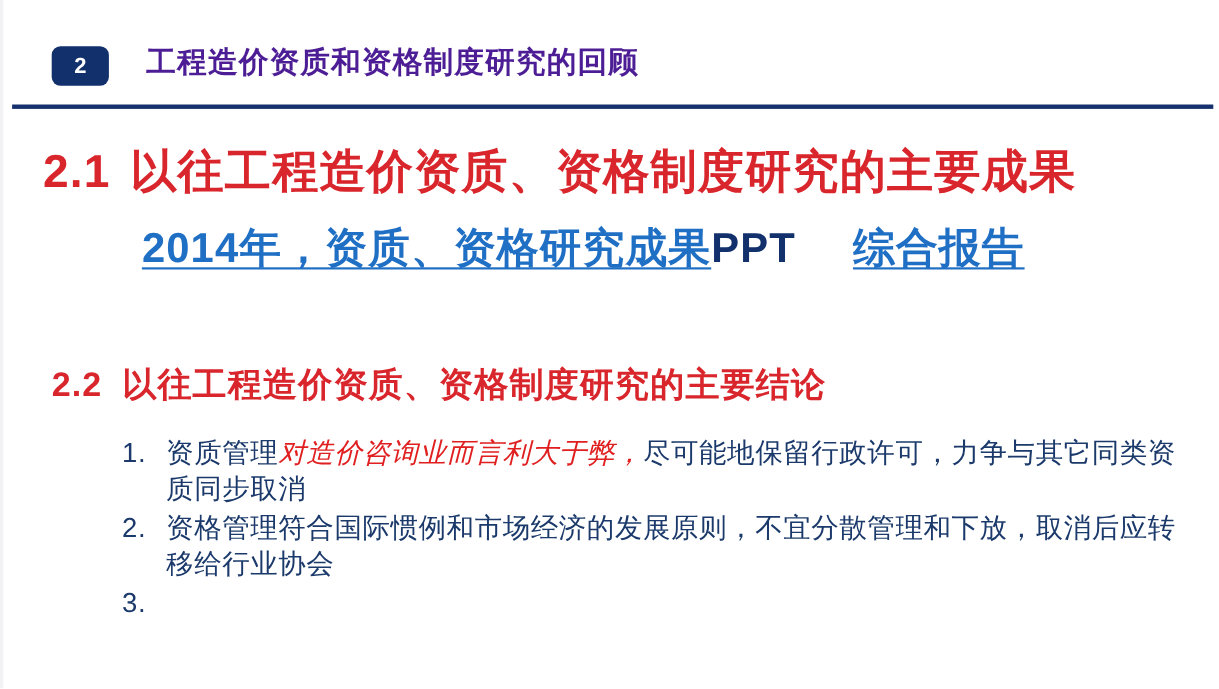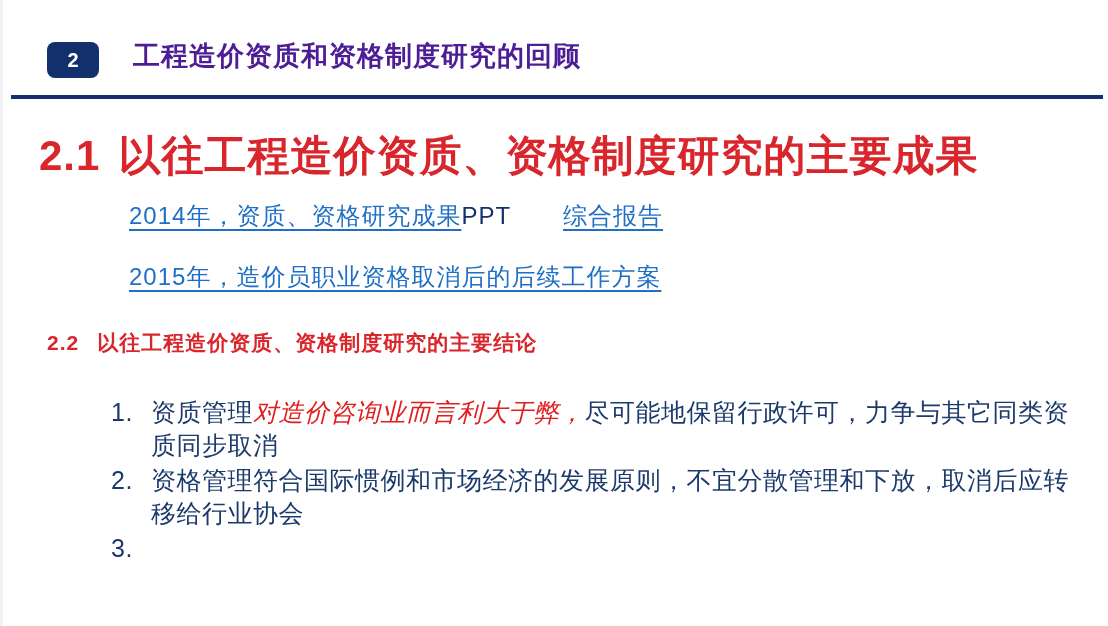--- a/index.html
+++ b/index.html
@@ -71,31 +71,31 @@
   #sec-21 {
     left: 36px;
     top: 128px;
     font-size: 42px;
     letter-spacing: 1px;
   }
   #sec-21 .num { margin-right: 18px; }
   #sec-22 {
     left: 44px;
     top: 329px;
-    font-size: 21px;
+    font-size: 31px;
     letter-spacing: 1px;
   }
   #sec-22 .num { margin-right: 18px; }
 
   
   .link-row {
     position: absolute;
     white-space: nowrap;
-    font-weight: normal;
-    font-size: 24px;
+    font-weight: bold;
+    font-size: 38px;
     letter-spacing: 1px;
   }
   #link-row-1 { left: 126px; top: 200px; }
   #link-row-2 { left: 126px; top: 261px; }
 
   .link-blue {
     color: #1f6fc4;
     text-decoration: underline;
     text-underline-offset: 5px;
     text-decoration-thickness: 2px;
@@ -157,23 +157,20 @@
   </div>
 
   <div id="sec-21" class="section-heading">
     <span class="num">2.1</span><span>以往工程造价资质、资格制度研究的主要成果</span>
   </div>
 
   <div id="link-row-1" class="link-row">
     <span class="link-blue">2014年，资质、资格研究成果</span><span class="link-navy-plain">PPT</span><span class="link-gap"></span><span class="link-blue">综合报告</span>
   </div>
 
-  <div id="link-row-2" class="link-row">
-    <span class="link-blue">2015年，造价员职业资格取消后的后续工作方案</span>
-  </div>
 
   <div id="sec-22" class="section-heading">
     <span class="num">2.2</span><span>以往工程造价资质、资格制度研究的主要结论</span>
   </div>
 
   <div id="list">
 
     <div class="list-item">
       <span class="list-num">1.</span><span>资质管理</span><span class="red-emph">对造价咨询业而言利大于弊，</span><span>尽可能地保留行政许可，力争与其它同类资质同步取消</span>
     </div>

